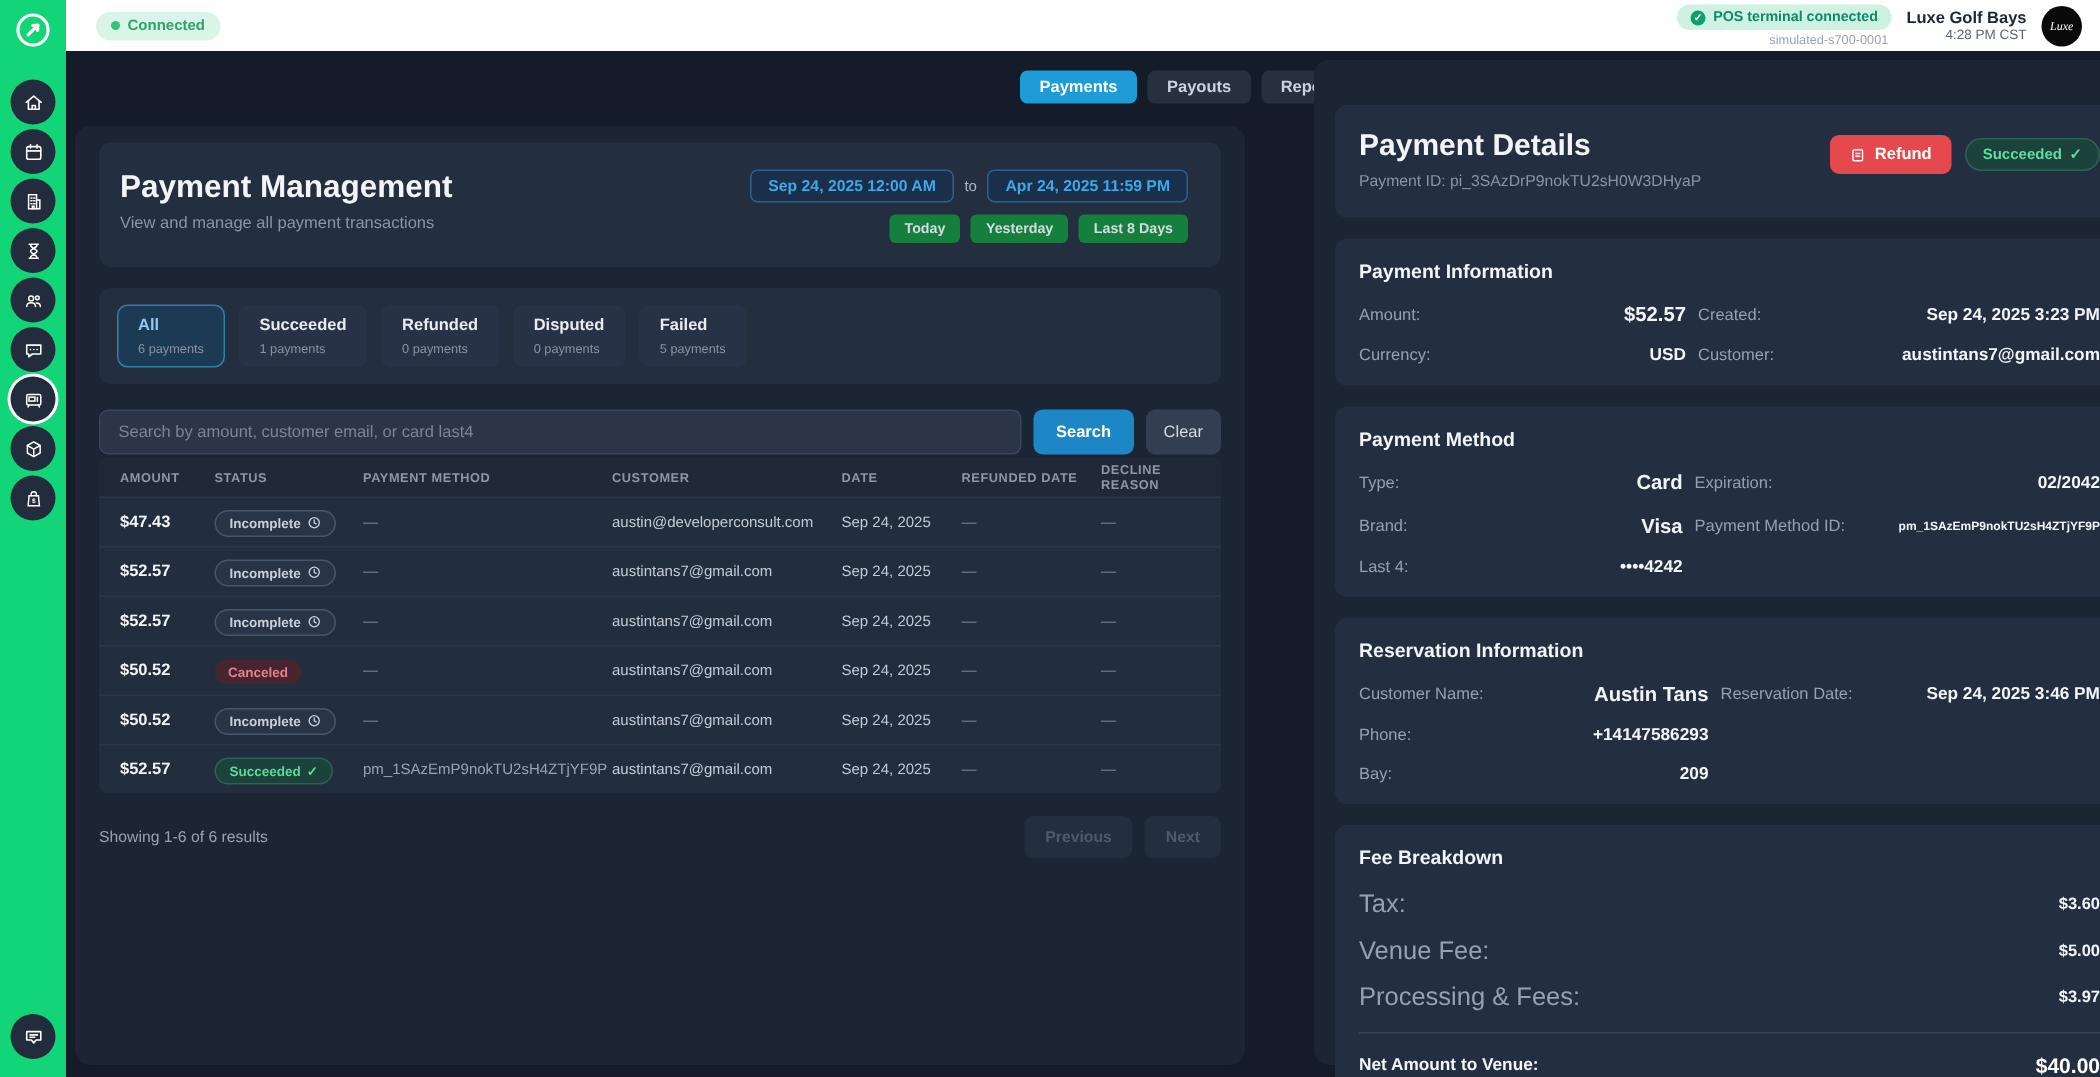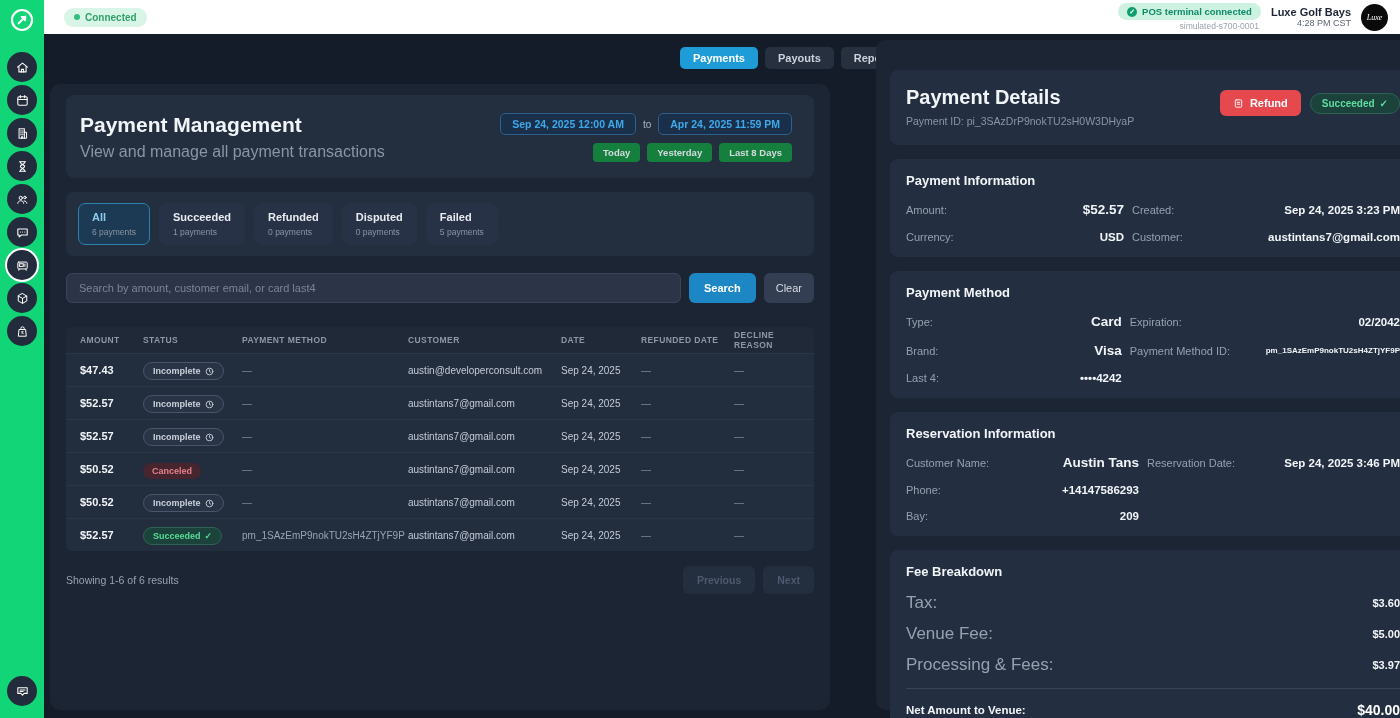--- a/index.html
+++ b/index.html
@@ -42,21 +42,21 @@
     background:#27303f; color:#cdd3dc; cursor:pointer; }
   .tab.active { background:#1e9cd7; color:#ffffff; }
 
   
   .left-panel { position:absolute; left:50px; top:84px; width:780px; height:626px;
     background:#1c2533; border-radius:10px; padding:9px 16px 16px 16px; }
   .card { background:#232e3f; border-radius:8px; }
 
   .pm-header { display:flex; justify-content:space-between; padding:18px 22px 16px 14px; margin-top:2px; }
   .pm-title { font-size:21px; font-weight:bold; color:#f2f5f8; }
-  .pm-sub { font-size:16px; color:#8b94a3; margin-top:6px; }
+  .pm-sub { font-size:11px; color:#8b94a3; margin-top:6px; }
   .date-col { display:flex; flex-direction:column; align-items:flex-end; gap:8px; }
   .date-row { display:flex; align-items:center; gap:7px; }
   .date-btn { background:#1a2f4a; border:1px solid #2d608f; color:#3fa9e8; font-size:10.5px;
     font-weight:bold; padding:4px 11px; border-radius:5px; cursor:pointer; }
   .to-label { font-size:10px; color:#aeb6c2; }
   .quick-row { display:flex; gap:7px; }
   .quick-btn { background:#15803d; color:#d6dbe2; font-size:9.5px; font-weight:bold;
     padding:4px 10px; border-radius:4px; cursor:pointer; border:none; }
 
   .filter-card { margin-top:14px; padding:11px 12px; display:flex; gap:9px; }
@@ -70,21 +70,21 @@
   .search-row { margin-top:17px; display:flex; gap:8px; padding:0 0 0 0; }
   .search-input { flex:1; background:#2b3547; border:1px solid #39455a; border-radius:6px;
     height:30px; color:#e8ecf1; font-size:11px; padding:0 12px; outline:none;
     font-family:"Liberation Sans", sans-serif; }
   .search-input::placeholder { color:#7b8596; }
   .btn-search { background:#1d87c6; color:#fff; font-weight:bold; font-size:11px; border:none;
     border-radius:6px; padding:0 15px; cursor:pointer; }
   .btn-clear { background:#333e52; color:#d6dbe2; font-size:11px; border:none;
     border-radius:6px; padding:0 12px; cursor:pointer; }
 
-  .table { margin-top:24px; border-radius:6px; overflow:hidden; background:#222d3e; }
+  .table { margin-top:2px; border-radius:6px; overflow:hidden; background:#222d3e; }
   .t-head, .t-row { display:grid; grid-template-columns:63px 99px 166px 153px 80px 93px 1fr;
     align-items:center; padding-left:14px; }
   .t-head { height:26px; background:#1f2938; }
   .t-head span { font-size:8.5px; font-weight:bold; color:#8d97a7; letter-spacing:0.4px; }
   .t-row { height:33px; border-top:1px solid #2b364a; cursor:pointer; }
   .c-amount { font-size:11px; font-weight:bold; color:#f2f5f8; }
   .c-text { font-size:10px; color:#c4cbd6; }
   .c-dim { font-size:10px; color:#9aa3b2; }
   .c-dash { font-size:10px; color:#7c8595; }
   .badge { display:inline-flex; align-items:center; gap:4px; border-radius:10px;

